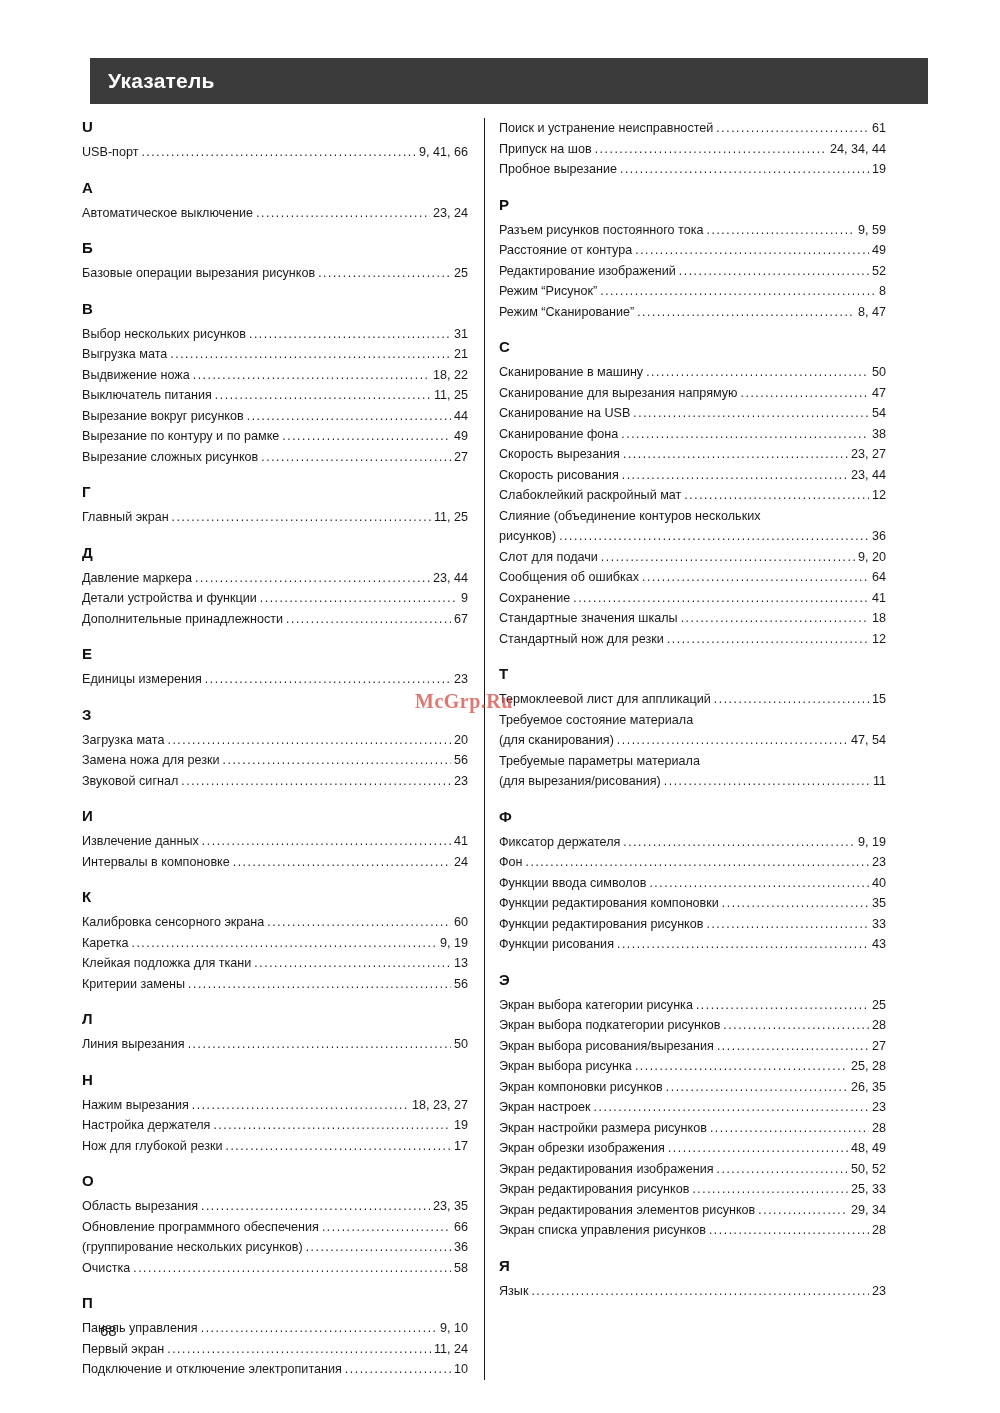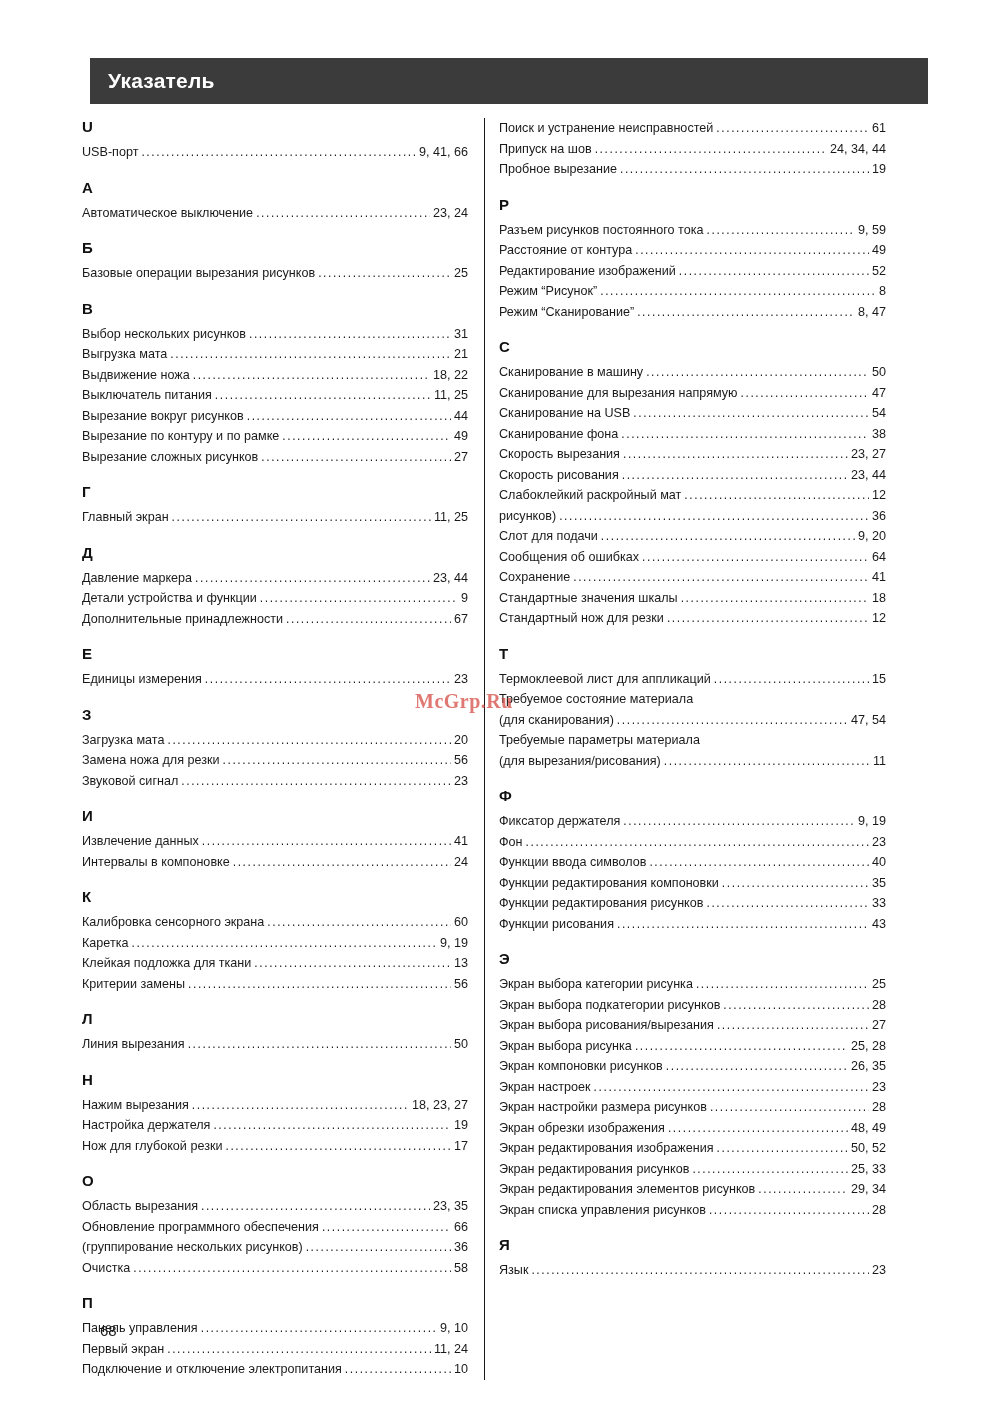--- a/index.html
+++ b/index.html
@@ -423,20 +423,21 @@
           <div class="entry">
             <span class="entry-label">Скорость рисования</span>
             <span class="entry-dots">........................................................................................................................................................................................................</span>
             <span class="entry-page">23, 44</span>
           </div>
           <div class="entry">
             <span class="entry-label">Слабоклейкий раскройный мат</span>
             <span class="entry-dots">........................................................................................................................................................................................................</span>
             <span class="entry-page">12</span>
           </div>
+          <div class="entry-wrapline">Слияние (объединение контуров нескольких</div>
           <div class="entry">
             <span class="entry-label">рисунков)</span>
             <span class="entry-dots">........................................................................................................................................................................................................</span>
             <span class="entry-page">36</span>
           </div>
           <div class="entry">
             <span class="entry-label">Слот для подачи</span>
             <span class="entry-dots">........................................................................................................................................................................................................</span>
             <span class="entry-page">9, 20</span>
           </div>

